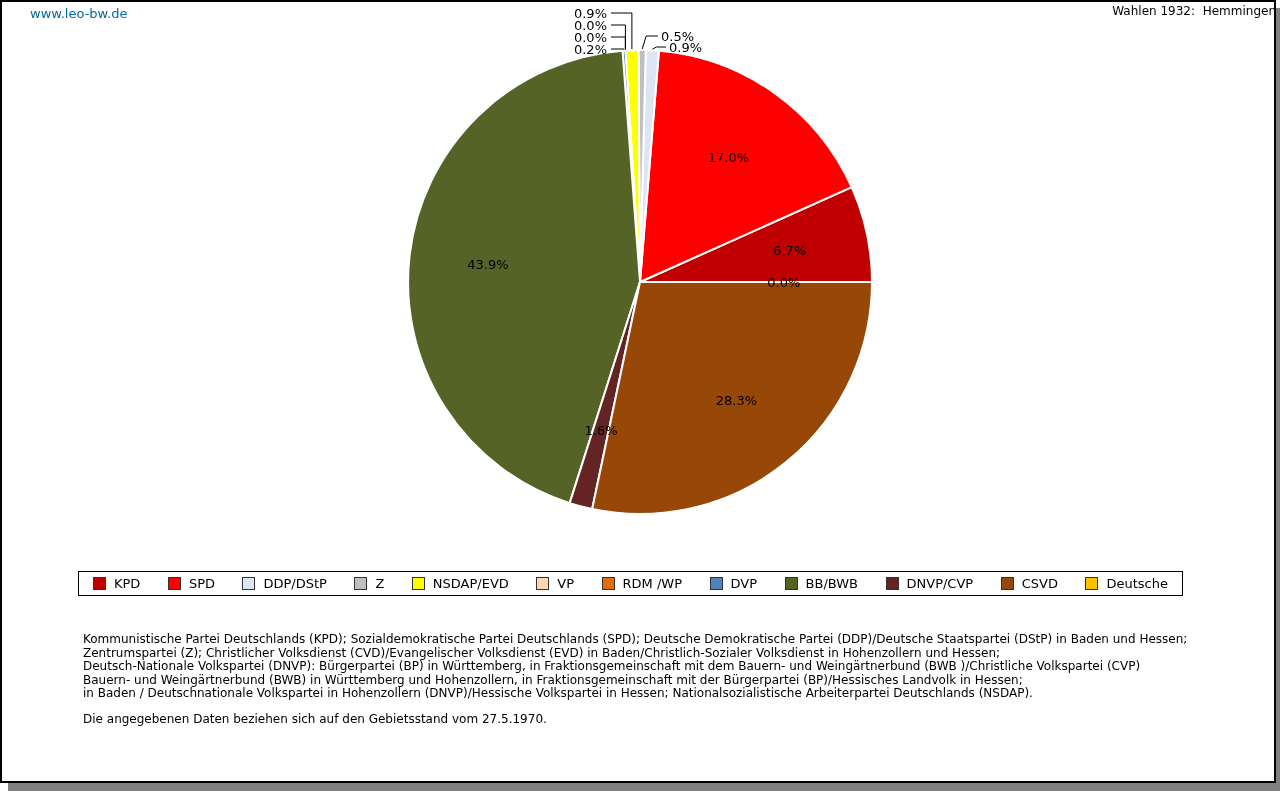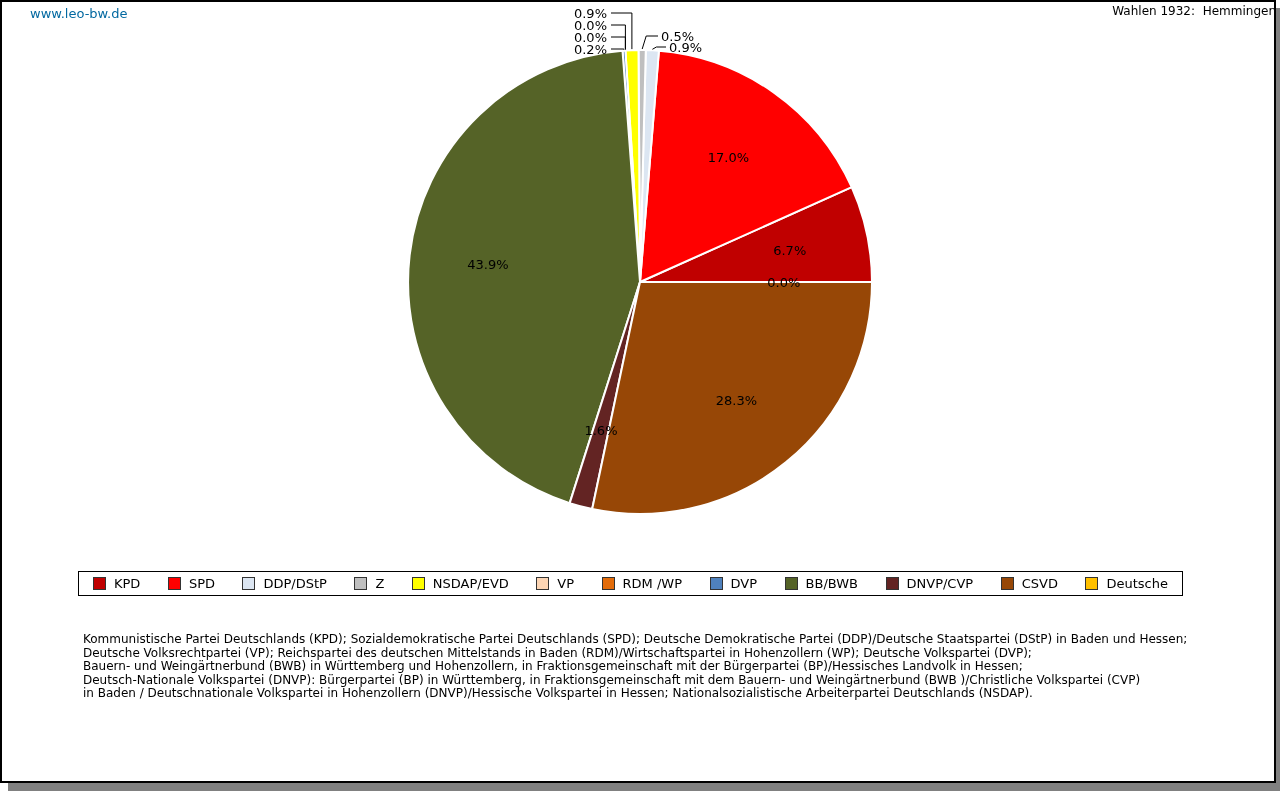--- a/index.html
+++ b/index.html
@@ -109,20 +109,21 @@
         <span>CSVD</span>
       </div>
       <div class="legend-item">
         <span class="swatch" style="background: rgb(255, 192, 0);"></span>
         <span>Deutsche</span>
       </div>
     </div>
 
   <div id="notes">
     <div>Kommunistische Partei Deutschlands (KPD); Sozialdemokratische Partei Deutschlands (SPD); Deutsche Demokratische Partei (DDP)/Deutsche Staatspartei (DStP) in Baden und Hessen;</div>
-    <div>Deutsche Volksrechtpartei (VP); Reichspartei des deutschen Mittelstands in Baden (RDM)/Wirtschaftspartei in Hohenzollern (WP); Deutsche Volkspartei (DVP);</div>
+    <div>Zentrumspartei (Z); Christlicher Volksdienst (CVD)/Evangelischer Volksdienst (EVD) in Baden/Christlich-Sozialer Volksdienst in Hohenzollern und Hessen;</div>
+    <div>Deutsch-Nationale Volkspartei (DNVP): Bürgerpartei (BP) in Württemberg, in Fraktionsgemeinschaft mit dem Bauern- und Weingärtnerbund (BWB )/Christliche Volkspartei (CVP)</div>
     <div>Bauern- und Weingärtnerbund (BWB) in Württemberg und Hohenzollern, in Fraktionsgemeinschaft mit der Bürgerpartei (BP)/Hessisches Landvolk in Hessen;</div>
-    <div>Deutsch-Nationale Volkspartei (DNVP): Bürgerpartei (BP) in Württemberg, in Fraktionsgemeinschaft mit dem Bauern- und Weingärtnerbund (BWB )/Christliche Volkspartei (CVP)</div>
     <div>in Baden / Deutschnationale Volkspartei in Hohenzollern (DNVP)/Hessische Volkspartei in Hessen; Nationalsozialistische Arbeiterpartei Deutschlands (NSDAP).</div>
     <div class="note-gap"></div>
+    <div>Die angegebenen Daten beziehen sich auf den Gebietsstand vom 27.5.1970.</div>
     <div class="note-gap"></div>
   </div>
 </div>
 
 </body></html>

